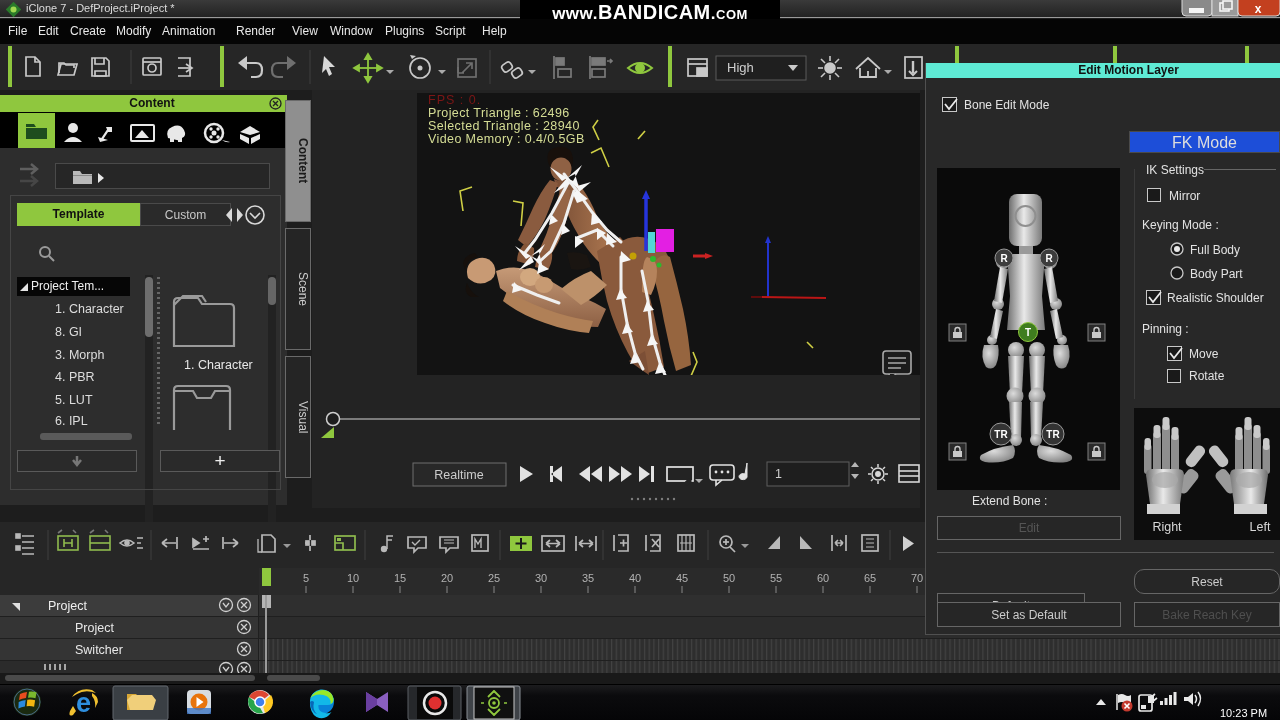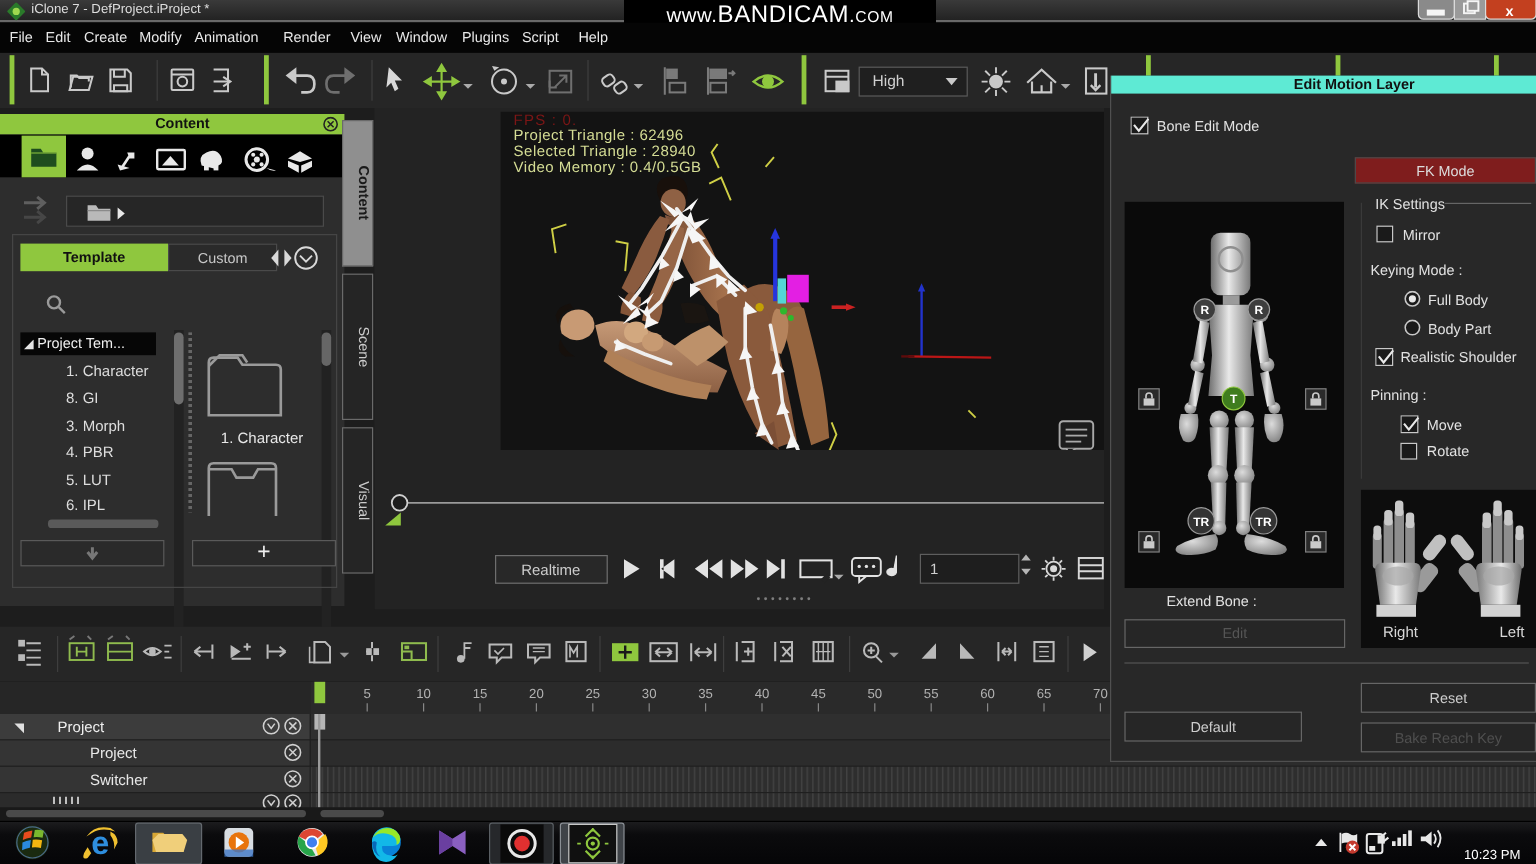--- a/index.html
+++ b/index.html
@@ -6,21 +6,21 @@
 html,body { width:1280px; height:720px; overflow:hidden; background:#1d1d1d;
   font-family:"Liberation Sans", sans-serif; }
 .abs { position:absolute; }
 #stage { position:relative; width:1280px; height:720px; background:#1d1d1d; }
 
 
 #titlebar { left:0; top:0; width:1280px; height:18px;
   background:linear-gradient(#3a3a3a,#222); border-bottom:1px solid #9a9a9a; }
 #titletext { left:26px; top:2px; color:#ddd; font-size:11px; }
 #bandicam { left:520px; top:0px; width:260px; height:25px; background:#000; color:#fff;
-  font-weight:normal; font-size:17px; text-align:center; line-height:24px; letter-spacing:0.5px; }
+  font-weight:bold; font-size:17px; text-align:center; line-height:24px; letter-spacing:0.5px; }
 
 
 #menubar { left:0; top:19px; width:1280px; height:25px; background:#050505; color:#e8e8e8;
   font-size:12px; }
 #menubar span { position:absolute; top:5px; }
 
 
 #cpanel { left:0; top:95px; width:287px; height:410px; background:#2d2d2d; }
 #cphead { left:0; top:0px; width:287px; height:17px; background:#8fc73e; color:#111;
   font-size:12px; font-weight:bold; text-align:center; line-height:16px; text-indent:17px; }
@@ -44,22 +44,22 @@
 
 
 #rpanel { left:925px; top:63px; width:355px; height:572px; background:#282828;
   border-left:1px solid #505050; border-bottom:1px solid #505050; }
 #rphead { left:0; top:0; width:355px; height:15px; background:#5eead4; color:#111;
   font-size:12px; font-weight:bold; text-align:center; line-height:14px; text-indent:50px; }
 .ckbox { position:absolute; width:14px; height:14px; background:#1a1a1a; border:1px solid #c8c8c8; }
 .rlabel { position:absolute; color:#e2e2e2; font-size:12px; }
 #ikmode { left:11px; top:68px; width:192px; height:22px; background:#c9c9c9; color:#111;
   font-size:12px; font-weight:bold; text-align:center; line-height:22px; }
-#fkmode { left:203px; top:68px; width:151px; height:22px; background:#7f1d1d; color:#ddd;
-  font-size:12px; text-align:center; line-height:22px; border:1px solid #4a4a4a; }
+#fkmode { left:203px; top:68px; width:151px; height:22px; background:#1d4ed8; color:#ddd;
+  font-size:16px; text-align:center; line-height:22px; border:1px solid #4a4a4a; }
 .rbtn { position:absolute; background:#262626; border:1px solid #666; color:#ccc;
   font-size:12px; text-align:center; }
 
 
 #taskbar { left:0; top:684px; width:1280px; height:36px;
   background:linear-gradient(#1c1c1e 0%, #0b0b0d 30%, #050507 100%); border-top:1px solid #000; }
 #clock { right:12px; top:4px; color:#fff; font-size:11px; text-align:center; line-height:14px;margin-top:17px; }
 </style>
 </head>
 <body>
@@ -839,21 +839,22 @@
         <rect x="13" y="96" width="33" height="10" fill="#d2d2d2"></rect>
       </g>
       <use href="#hand" transform="translate(146,0) scale(-1,1)"></use>
       <text x="33" y="123" fill="#d8d8d8" font-size="12.5" text-anchor="middle">Right</text>
       <text x="126" y="123" fill="#d8d8d8" font-size="12.5" text-anchor="middle">Left</text>
     </svg>
     <div class="rlabel" style="left:12px; top:431px;margin-left:34px;">Extend Bone :</div>
     <div class="rbtn" style="left:11px; top:453px; width:184px; height:24px; color:#555; line-height:23px;">Edit</div>
     <div class="abs" style="left:11px; top:489px; width:337px; height:1px; background:#555;"></div>
     <div class="rbtn" style="left:11px; top:530px; width:148px; height:25px; line-height:24px;">Default</div>
-    <div class="rbtn" style="left:208px; top:506px; width:146px; height:25px; line-height:24px;">Reset</div>
+    <div class="rbtn" style="left:208px; top:506px; width:146px; height:25px; line-height:24px;border-radius:10px;">Reset</div>
+    <div class="rbtn" style="left:11px; top:539px; width:184px; height:25px; line-height:24px;">Set as Default</div>
     <div class="rbtn" style="left:208px; top:539px; width:146px; height:25px; color:#4f4f4f; line-height:24px;">Bake Reach Key</div>
   </div>
 
   <div class="abs" id="taskbar">
     <svg style="position:absolute;left:0;top:0;" width="1280" height="36">
 
       <circle cx="27" cy="17" r="14" fill="#1a2a10"></circle>
       <circle cx="27" cy="17" r="13" fill="none" stroke="#4a6a8a" stroke-width="1"></circle>
       <g transform="translate(27,17)">
         <path d="M-8 -2 q3 -1.5 7 -2 l1 -6 q-4 0.5 -7 2 z" fill="#e84c1e"></path>

